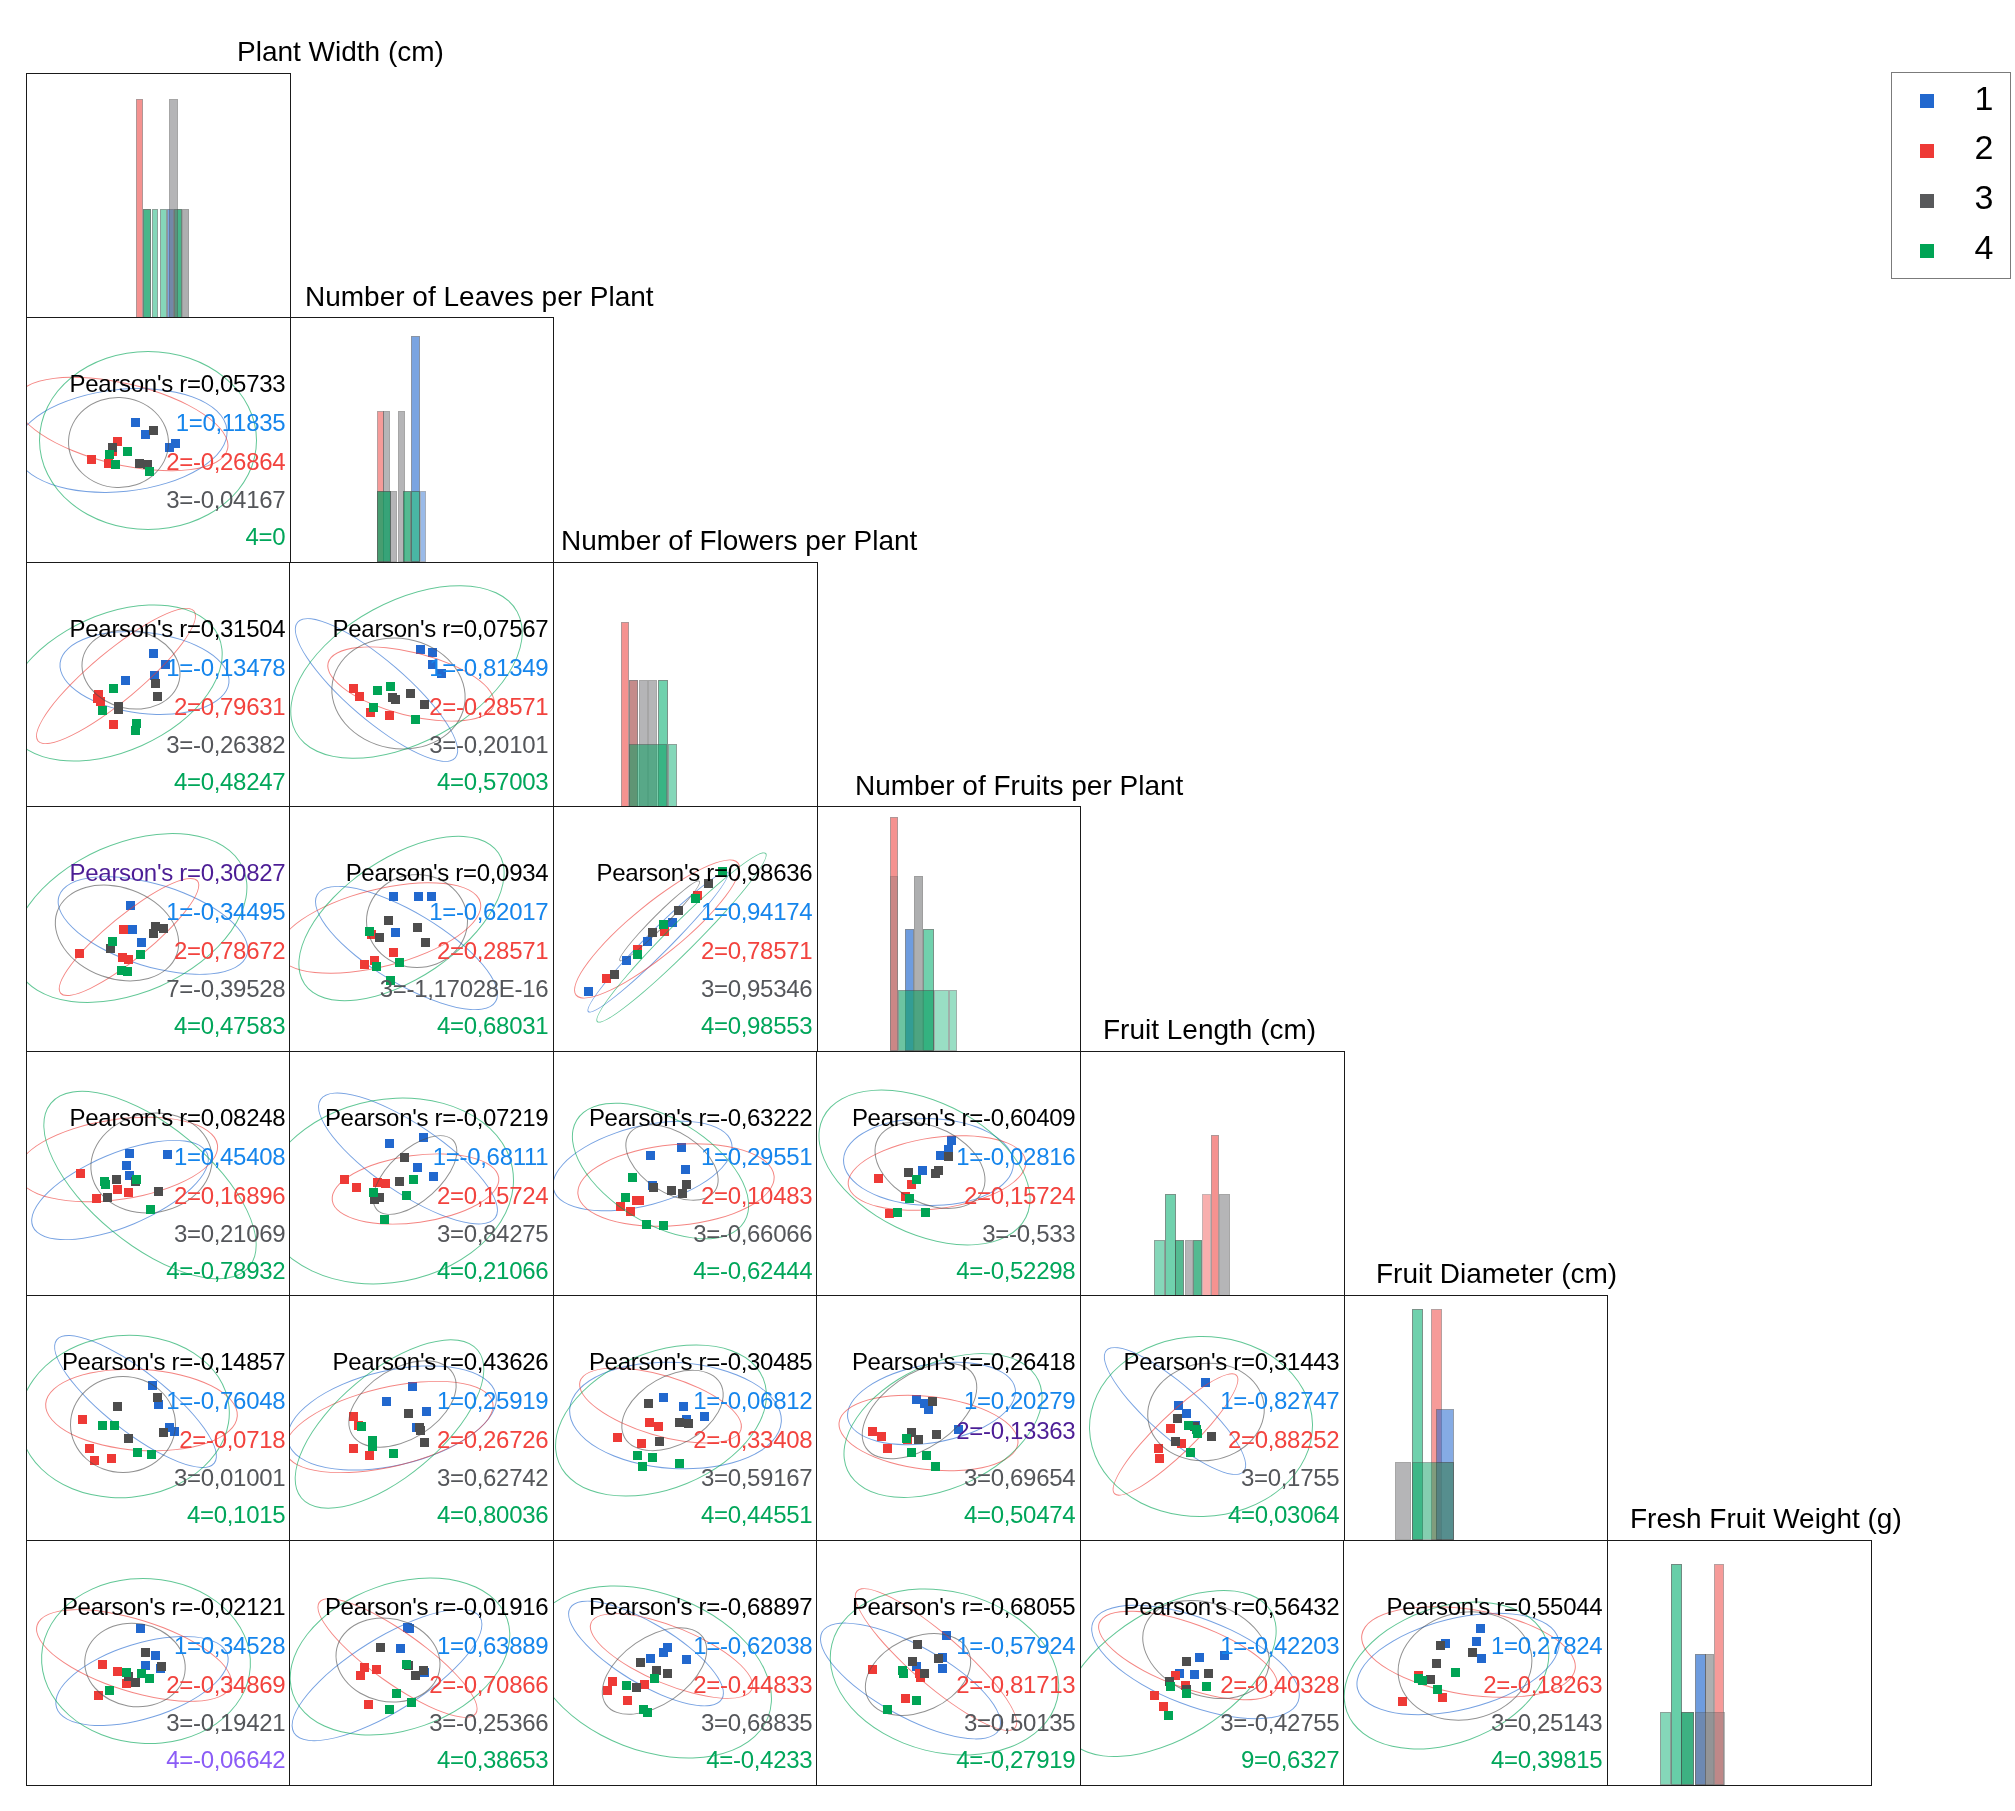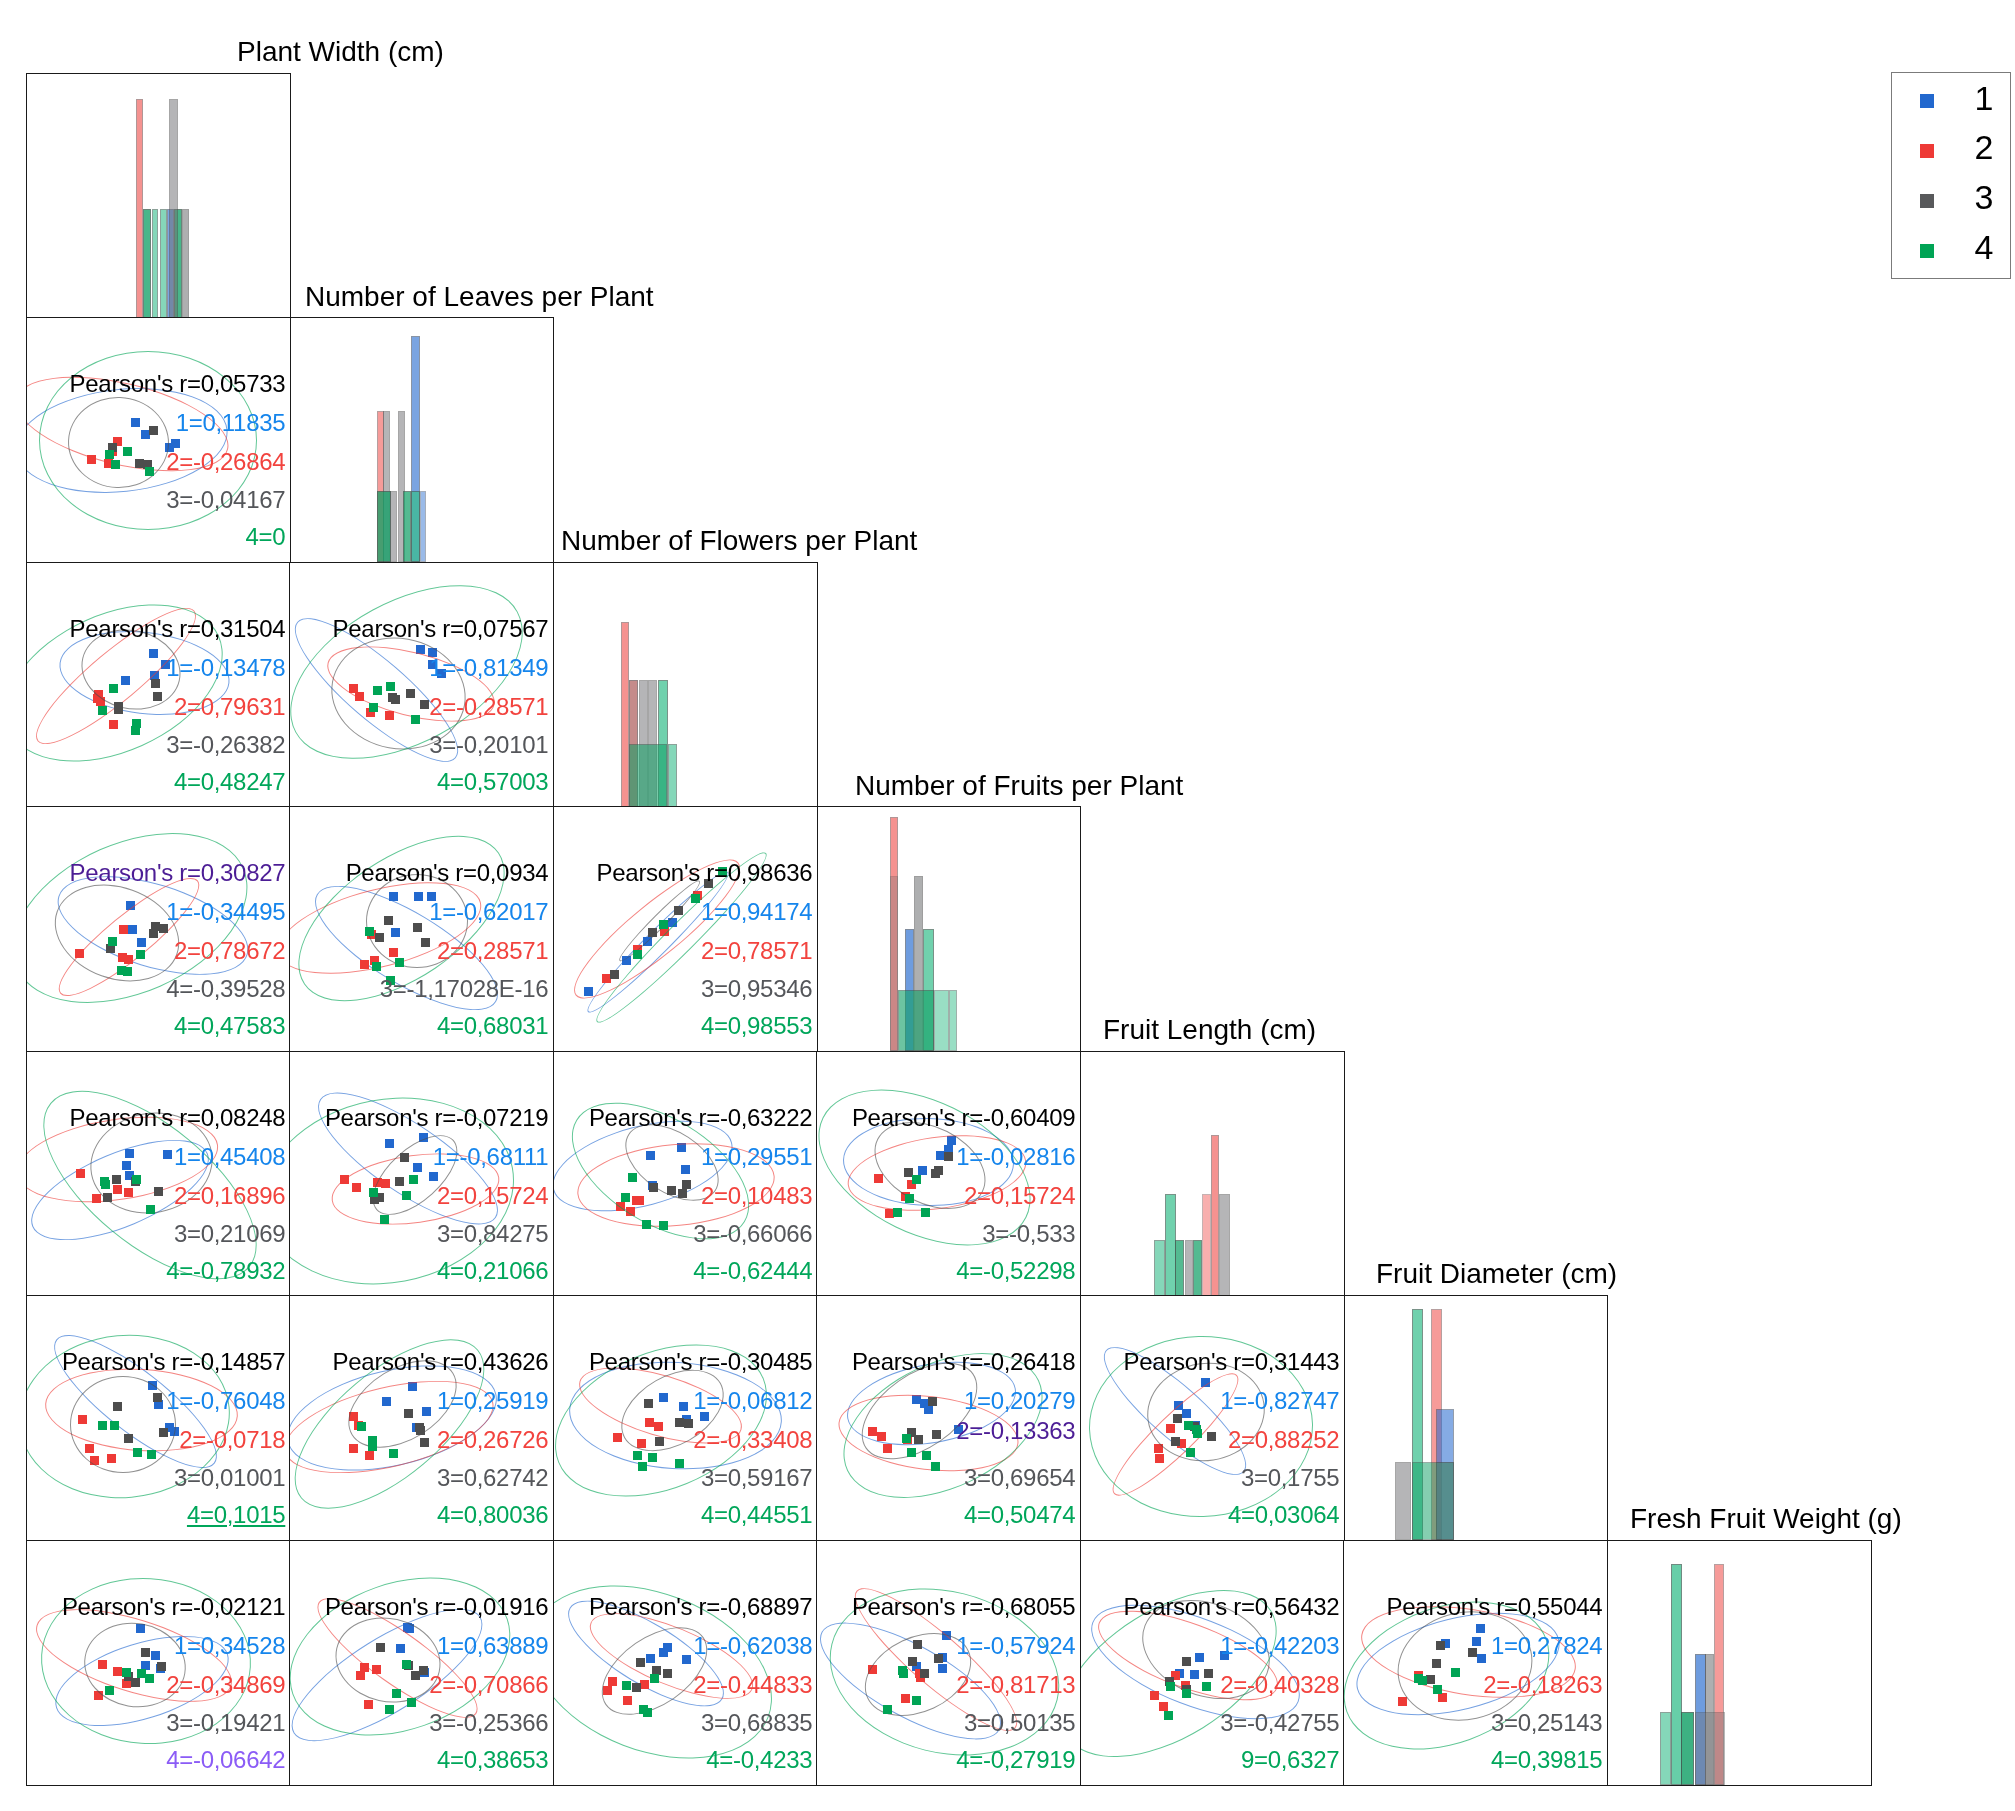--- a/index.html
+++ b/index.html
@@ -196,21 +196,21 @@
         <div class="pt" style="left: 122px; top: 122px; background: rgb(77, 77, 77);"></div>
         <div class="pt" style="left: 124px; top: 115px; background: rgb(77, 77, 77);"></div>
         <div class="ellipse" style="width: 248px; height: 150px; left: -21.5px; top: 36px; border: 1.2px solid rgb(0, 164, 85); opacity: 0.62; transform: rotate(-23.7915deg);"></div>
         <div class="pt" style="left: 96px; top: 160px; background: rgb(0, 164, 85);"></div>
         <div class="pt" style="left: 90px; top: 159px; background: rgb(0, 164, 85);"></div>
         <div class="pt" style="left: 81px; top: 130px; background: rgb(0, 164, 85);"></div>
         <div class="pt" style="left: 109px; top: 143px; background: rgb(0, 164, 85);"></div>
         <div class="rline" style="top: 53px; color: #4c1d95;">Pearson's r=0,30827</div>
         <div class="rline" style="top: 92px; color: rgb(21, 133, 236);">1=-0,34495</div>
         <div class="rline" style="top: 131px; color: rgb(242, 67, 62);">2=0,78672</div>
-        <div class="rline" style="top: 169px; color: rgb(84, 86, 90);">4=-0,39528</div>
+        <div class="rline" style="top: 169px; color: rgb(84, 86, 90);">7=-0,39528</div>
         <div class="rline" style="top: 206px; color: rgb(0, 166, 90);">4=0,47583</div>
       </div>
       <div class="cell" style="left: 289px; top: 806px; width: 265px; height: 246px;">
         <div class="ellipse" style="width: 209px; height: 72px; left: 12px; top: 105px; border: 1.2px solid rgb(34, 104, 206); opacity: 0.62; transform: rotate(31.0085deg);"></div>
         <div class="pt" style="left: 137px; top: 85px; background: rgb(34, 104, 206);"></div>
         <div class="pt" style="left: 124px; top: 85px; background: rgb(34, 104, 206);"></div>
         <div class="pt" style="left: 99px; top: 85px; background: rgb(34, 104, 206);"></div>
         <div class="pt" style="left: 101px; top: 121px; background: rgb(34, 104, 206);"></div>
         <div class="ellipse" style="width: 209px; height: 78px; left: -15.5px; top: 82px; border: 1.2px solid rgb(238, 58, 54); opacity: 0.62; transform: rotate(-14.2855deg);"></div>
         <div class="pt" style="left: 99px; top: 141px; background: rgb(238, 58, 54);"></div>
@@ -386,21 +386,21 @@
         <div class="pt" style="left: 86px; top: 106px; background: rgb(77, 77, 77);"></div>
         <div class="ellipse" style="width: 211px; height: 163px; left: -7.8px; top: 39px; border: 1.2px solid rgb(0, 164, 85); opacity: 0.62; transform: rotate(-5.075deg);"></div>
         <div class="pt" style="left: 106px; top: 152px; background: rgb(0, 164, 85);"></div>
         <div class="pt" style="left: 120px; top: 154px; background: rgb(0, 164, 85);"></div>
         <div class="pt" style="left: 71px; top: 125px; background: rgb(0, 164, 85);"></div>
         <div class="pt" style="left: 83px; top: 125px; background: rgb(0, 164, 85);"></div>
         <div class="rline" style="top: 53px; color: rgb(0, 0, 0);">Pearson's r=-0,14857</div>
         <div class="rline" style="top: 92px; color: rgb(21, 133, 236);">1=-0,76048</div>
         <div class="rline" style="top: 131px; color: rgb(242, 67, 62);">2=-0,0718</div>
         <div class="rline" style="top: 169px; color: rgb(84, 86, 90);">3=0,01001</div>
-        <div class="rline" style="top: 206px; color: rgb(0, 166, 90); text-decoration: underline;">4=0,1015</div>
+        <div class="rline" style="top: 206px; color: rgb(0, 166, 90);">4=0,1015</div>
       </div>
       <div class="cell" style="left: 289px; top: 1295px; width: 265px; height: 246px;">
         <div class="ellipse" style="width: 214px; height: 96px; left: -5.2px; top: 74px; border: 1.2px solid rgb(34, 104, 206); opacity: 0.62; transform: rotate(-12.9595deg);"></div>
         <div class="pt" style="left: 122px; top: 127px; background: rgb(34, 104, 206);"></div>
         <div class="pt" style="left: 132px; top: 111px; background: rgb(34, 104, 206);"></div>
         <div class="pt" style="left: 92px; top: 101px; background: rgb(34, 104, 206);"></div>
         <div class="pt" style="left: 118px; top: 86px; background: rgb(34, 104, 206);"></div>
         <div class="ellipse" style="width: 214px; height: 80px; left: -8.3px; top: 91px; border: 1.2px solid rgb(238, 58, 54); opacity: 0.62; transform: rotate(-13.363deg);"></div>
         <div class="pt" style="left: 64px; top: 125px; background: rgb(238, 58, 54);"></div>
         <div class="pt" style="left: 59px; top: 148px; background: rgb(238, 58, 54);"></div>

